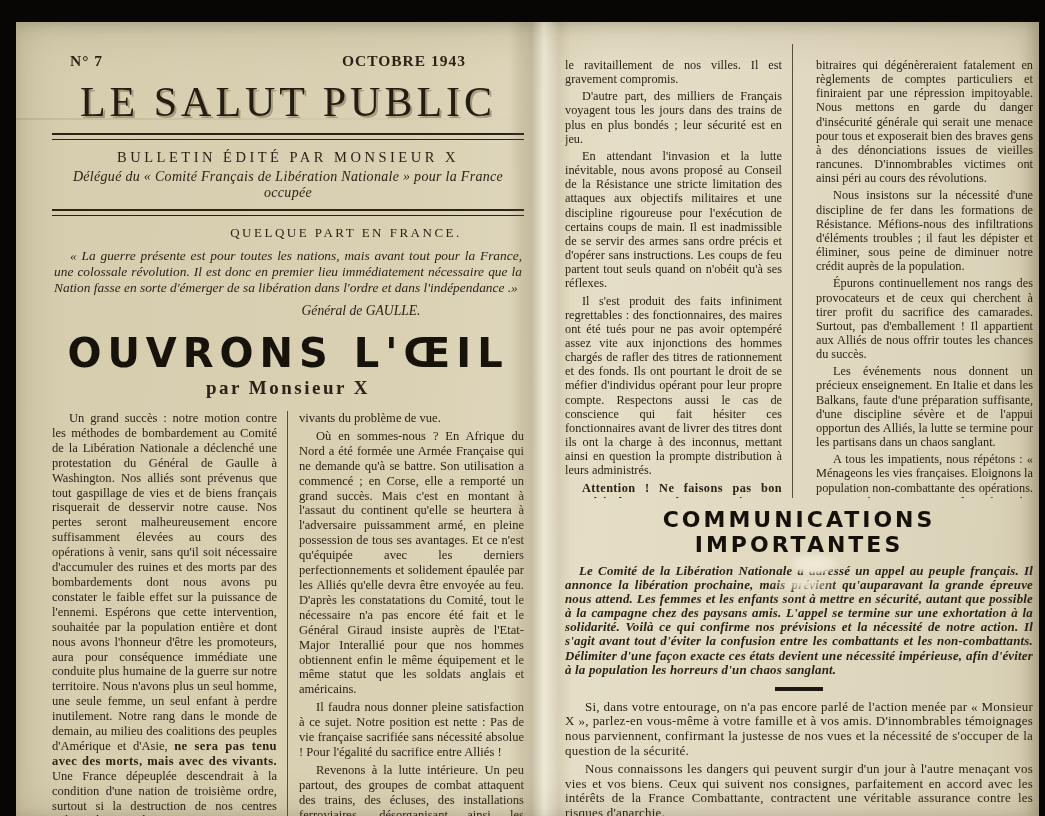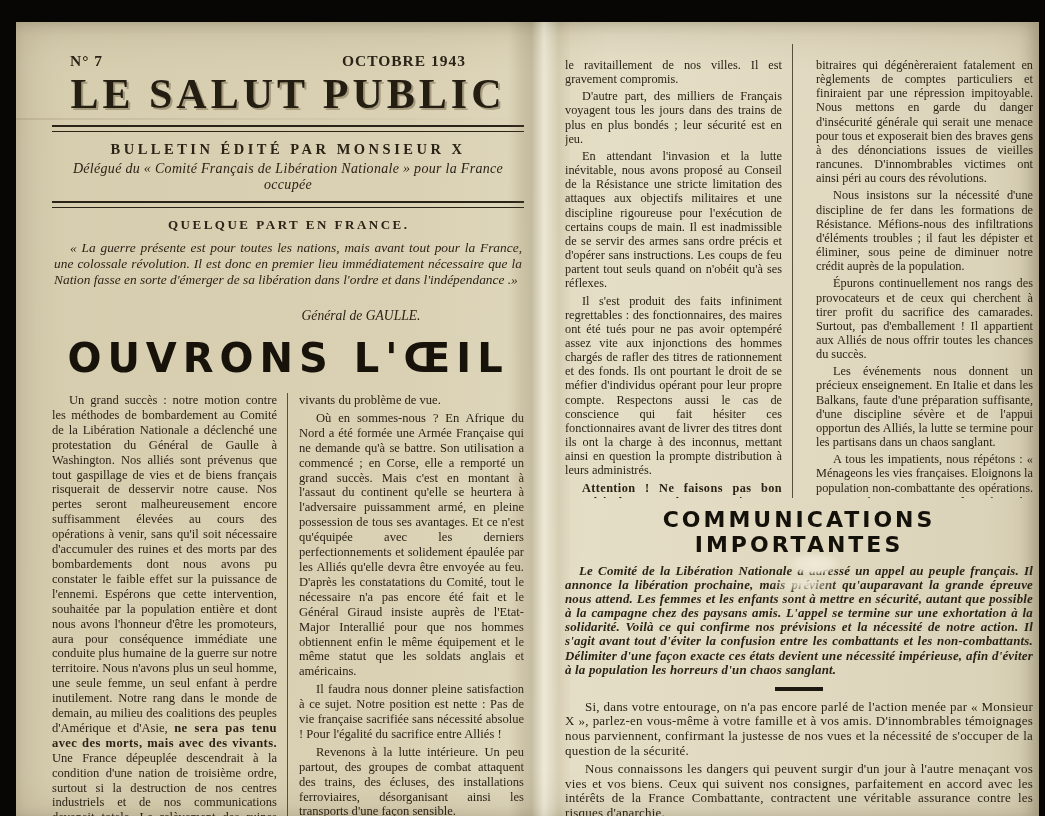--- a/index.html
+++ b/index.html
@@ -23,31 +23,31 @@
   .hole.h1{left:772px;top:531px;width:52px;height:22px;background:radial-gradient(ellipse at center,#efe9d6 0%,#ebe4d0 45%,rgba(235,228,208,0) 78%);}
   .hole.h2{left:756px;top:553px;width:64px;height:18px;background:radial-gradient(ellipse at center,#ede7d3 0%,rgba(237,231,211,0) 75%);}
   .crease{position:absolute;left:0;top:96px;width:520px;height:2px;background:linear-gradient(90deg,rgba(120,105,70,.18),rgba(120,105,70,0));pointer-events:none;}
 
   .page-left{position:absolute;left:36px;top:22px;width:472px;}
   .page-right{position:absolute;left:549px;top:22px;width:468px;}
 
   .issue-row{display:flex;justify-content:space-between;align-items:baseline;
     font-weight:bold;font-size:15.5px;padding:8px 58px 0 18px;letter-spacing:1px;}
   .masthead-title{
-    text-align:center;font-family:"Liberation Serif",serif;font-weight:bold;
-    font-size:42px;letter-spacing:4px;margin-top:0;color:#241d12;white-space:nowrap;
+    text-align:center;font-family:"Liberation Serif",serif;font-weight:normal;
+    font-size:42px;letter-spacing:4px;margin-top:8px;color:#241d12;white-space:nowrap;
     text-shadow:2px 2px 0 rgba(125,112,82,.55);
   }
   .rule-double{height:4px;border-top:2px solid #2a2318;border-bottom:1.6px solid #2a2318;margin:7px 0 9px;}
   .rule-double.second{margin-top:8px;}
-  .bulletin-line{text-align:center;font-weight:bold;font-size:14.5px;letter-spacing:3.5px;}
+  .bulletin-line{text-align:center;font-weight:normal;font-size:14.5px;letter-spacing:3.5px;}
   .delegue-line{text-align:center;font-style:italic;font-size:14px;margin-top:3px;letter-spacing:.3px;}
-  .dateline{font-weight:bold;font-size:13px;letter-spacing:2.5px;text-align:left;padding-left:116px;margin:8px 0 7px;}
+  .dateline{font-weight:normal;font-size:13px;letter-spacing:2.5px;text-align:center;padding-left:116px;margin:8px 0 7px;}
   .quote{font-style:italic;font-size:13.4px;line-height:16px;text-align:justify;text-indent:16px;padding:0 2px;}
-  .attribution{font-style:italic;font-size:13.6px;text-align:center;padding-left:146px;margin-top:20px;}
+  .attribution{font-style:italic;font-size:13.6px;text-align:center;padding-left:146px;margin-top:7px;}
   .article-title{text-align:center;font-family:"DejaVu Sans",sans-serif;font-weight:800;
     font-size:40px;letter-spacing:6px;margin-top:11px;color:#17120a;}
   .article-byline{text-align:center;font-weight:bold;font-size:19px;letter-spacing:2.5px;margin-top:1px;}
 
   .columns{display:flex;margin-top:12px;}
   .col{text-align:justify;overflow:hidden;}
   .page-left .col{width:225px;height:446px;font-size:12.55px;line-height:14.9px;}
   .page-left .col.first{padding-right:10px;}
   .page-left .col.second{border-left:1px solid #574f3a;padding-left:11px;}
   .page-right .columns{margin-top:0;}
@@ -79,20 +79,21 @@
     </div>
     <div class="masthead-title">LE SALUT PUBLIC</div>
     <div class="rule-double"></div>
     <div class="bulletin-line">BULLETIN ÉDITÉ PAR MONSIEUR X</div>
     <div class="delegue-line">Délégué du « Comité Français de Libération Nationale » pour la France occupée</div>
     <div class="rule-double second"></div>
     <div class="dateline">QUELQUE PART EN FRANCE.</div>
     <div class="quote">« La guerre présente est pour toutes les nations, mais avant tout pour la France, une colossale révolution. Il est donc en premier lieu immédiatement nécessaire que la Nation fasse en sorte d'émerger de sa libération dans l'ordre et dans l'indépendance .»</div>
     <div class="attribution">Général de GAULLE.</div>
     <div class="article-title">OUVRONS L'ŒIL</div>
+    <div class="article-byline">par Monsieur X</div>
     <div class="columns">
       <div class="col first">
           <p class="para"><span>Un grand succès : notre motion contre les méthodes de bombardement au Comité de la Libération Nationale a déclenché une protestation du Général de Gaulle à Washington. Nos alliés sont prévenus que tout gaspillage de vies et de biens français risquerait de desservir notre cause. Nos pertes seront malheureusement encore suffisamment élevées au cours des opérations à venir, sans qu'il soit nécessaire d'accumuler des ruines et des morts par des bombardements dont nous avons pu constater le faible effet sur la puissance de l'ennemi. Espérons que cette intervention, souhaitée par la population entière et dont nous avons l'honneur d'être les promoteurs, aura pour conséquence immédiate une conduite plus humaine de la guerre sur notre territoire. Nous n'avons plus un seul homme, une seule femme, un seul enfant à perdre inutilement. Notre rang dans le monde de demain, au milieu des coalitions des peuples d'Amérique et d'Asie, </span><span class="b">ne sera pas tenu avec des morts, mais avec des vivants.</span><span> Une France dépeuplée descendrait à la condition d'une nation de troisième ordre, surtout si la destruction de nos centres industriels et de nos communications devenait totale. Le relèvement des ruines entraînerait l'investissement de capitaux étrangers et l'utilisation massive d'une main-d'œuvre étrangère. Cela signifierait l'ingérance de l'étranger dans notre vie nationale. Ne perdons pas cet</span></p>
         </div>
       <div class="col second">
           <p class="para noindent"><span>vivants du problème de vue.</span></p>
           <p class="para"><span>Où en sommes-nous ? En Afrique du Nord a été formée une Armée Française qui ne demande qu'à se battre. Son utilisation a commencé ; en Corse, elle a remporté un grand succès. Mais c'est en montant à l'assaut du continent qu'elle se heurtera à l'adversaire puissamment armé, en pleine possession de tous ses avantages. Et ce n'est qu'équipée avec les derniers perfectionnements et solidement épaulée par les Alliés qu'elle devra être envoyée au feu. D'après les constatations du Comité, tout le nécessaire n'a pas encore été fait et le Général Giraud insiste auprès de l'Etat-Major Interallié pour que nos hommes obtiennent enfin le même équipement et le même statut que les soldats anglais et américains.</span></p>
           <p class="para"><span>Il faudra nous donner pleine satisfaction à ce sujet. Notre position est nette : Pas de vie française sacrifiée sans nécessité absolue ! Pour l'égalité du sacrifice entre Alliés !</span></p>
           <p class="para"><span>Revenons à la lutte intérieure. Un peu partout, des groupes de combat attaquent des trains, des écluses, des installations ferroviaires, désorganisant ainsi les transports d'une façon sensible.</span></p>
         </div>

